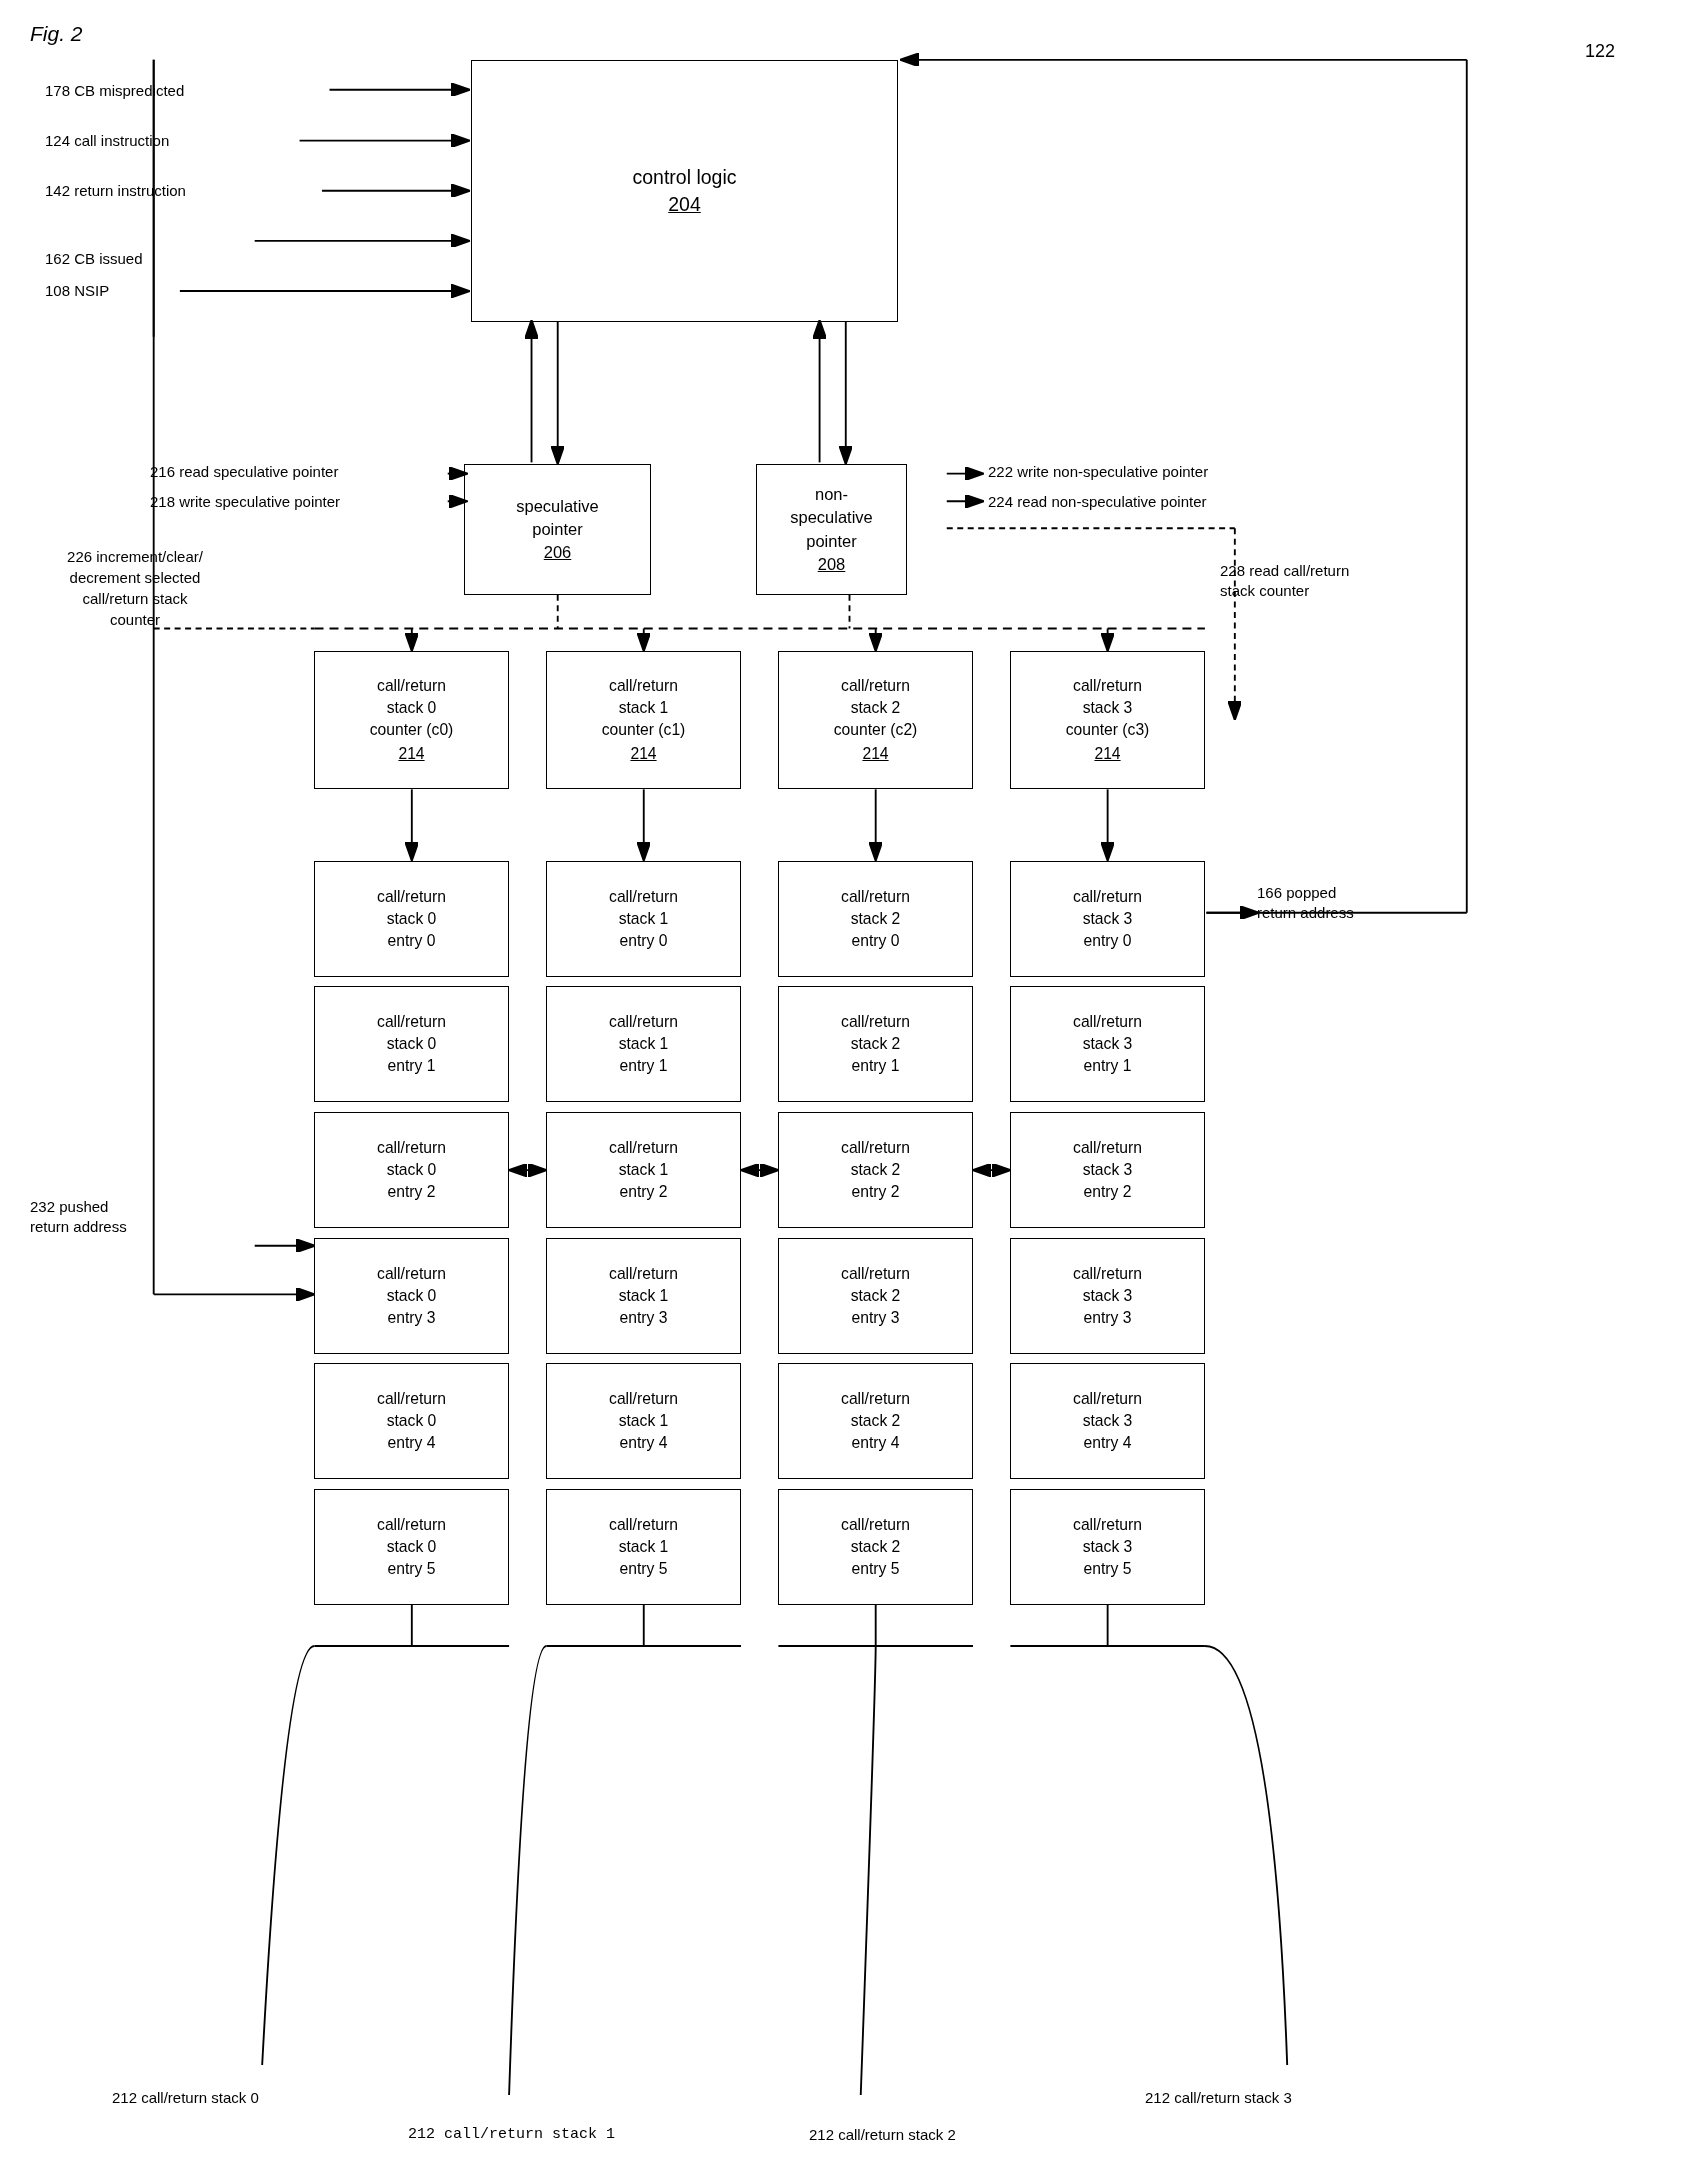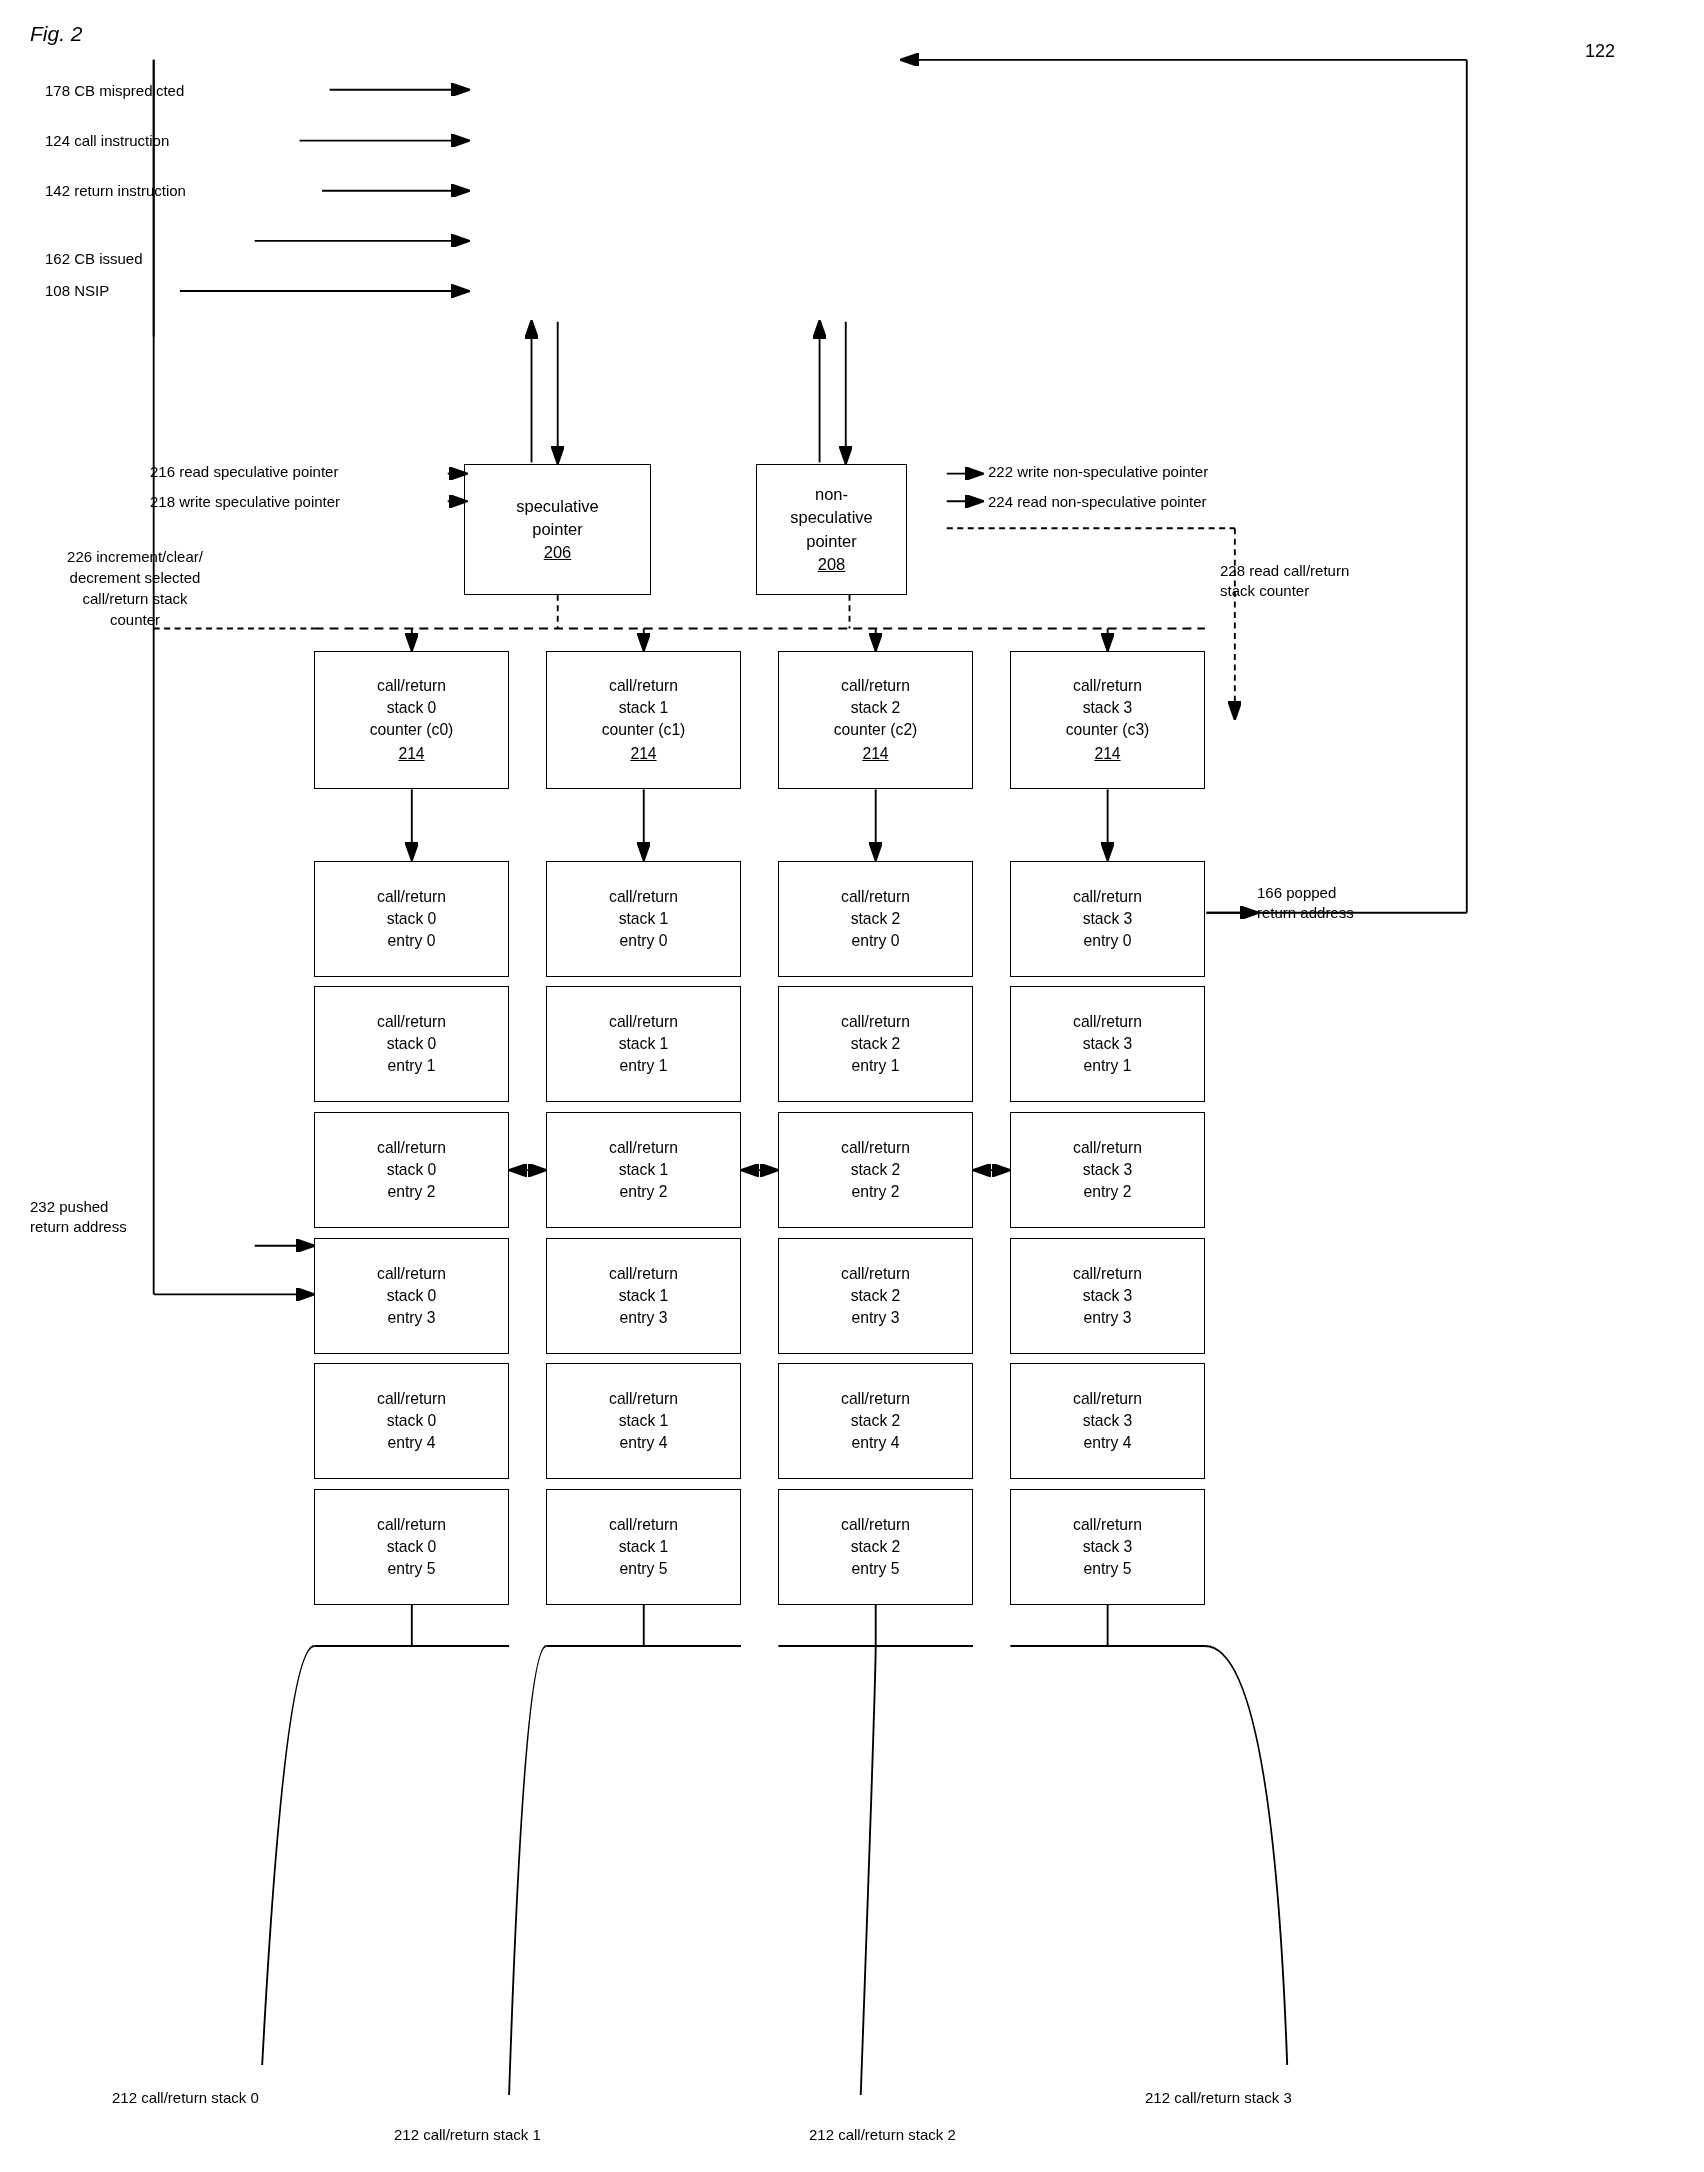--- a/index.html
+++ b/index.html
@@ -77,20 +77,24 @@
   </style>
 </head>
 <body>
 
 <div class="diagram-container">
 
   <div class="fig-label">Fig. 2</div>
 
   <div class="ref-num">122</div>
 
+  <div class="box" style="left:471px; top:60px; width:427px; height:262px; font-size:19.5px;">
+    <span>control logic</span>
+    <span class="underline">204</span>
+  </div>
 
   <div class="label" style="left:45px; top:81px;">
     <span>178 CB mispredicted</span>
   </div>
 
   <div class="label" style="left:45px; top:131px;">
     <span>124 call instruction</span>
   </div>
 
   <div class="label" style="left:45px; top:181px;">
@@ -236,21 +240,21 @@
     232 pushed<br>return address
   </div>
 
   <div class="label" style="left:1257px; top:883px; width:224px;">
     166 popped<br>return address
   </div>
 
   <div class="label" style="left:112px; top:2088px;">
     212 call/return stack 0
   </div>
-  <div class="label" style="left:394px; top:2125px;">
+  <div class="label" style="left:408px; top:2125px;font-family:Liberation Mono, monospace;">
     212 call/return stack 1
   </div>
   <div class="label" style="left:809px; top:2125px;">
     212 call/return stack 2
   </div>
   <div class="label" style="left:1145px; top:2088px;">
     212 call/return stack 3
   </div>
 
   <svg class="arrows" viewBox="0 0 2278 2903" width="1705" height="2172">

